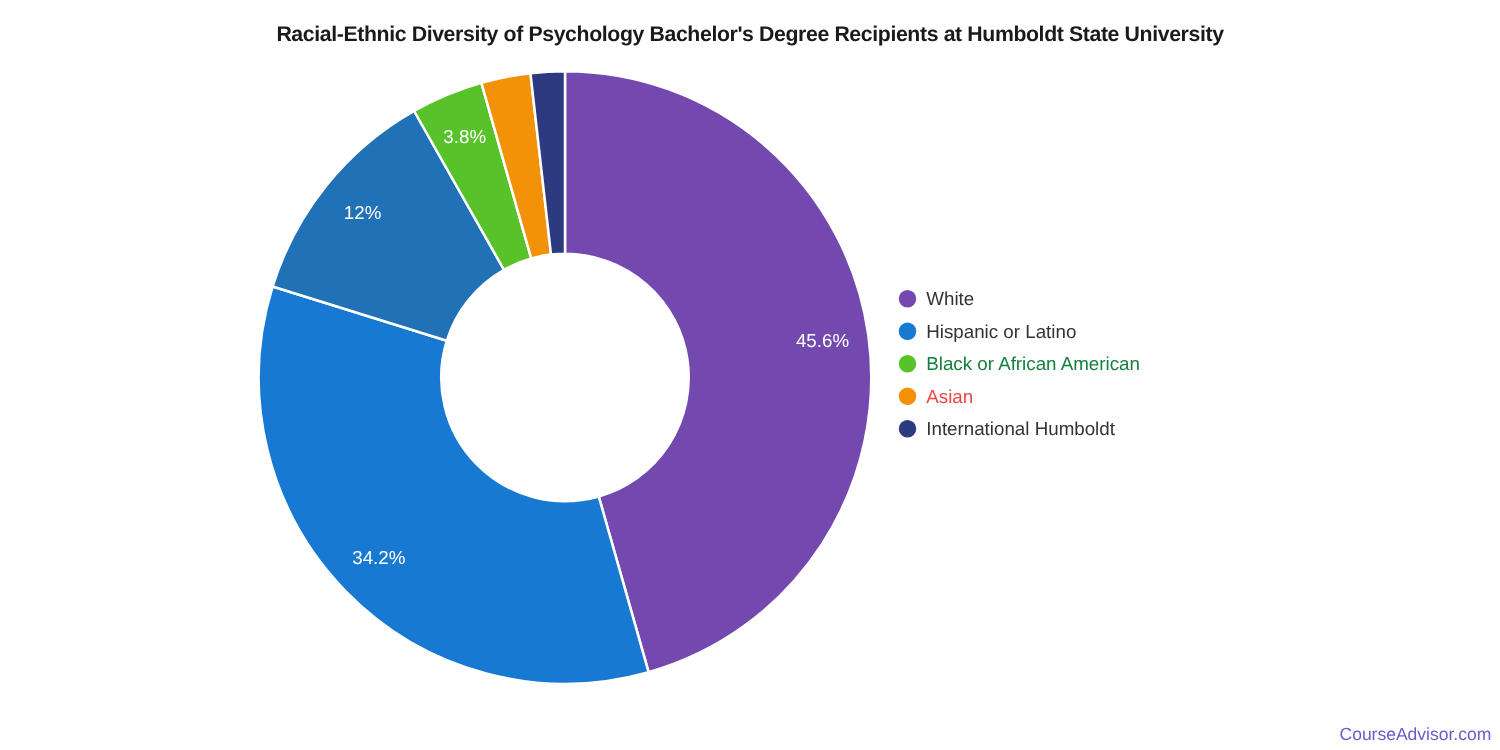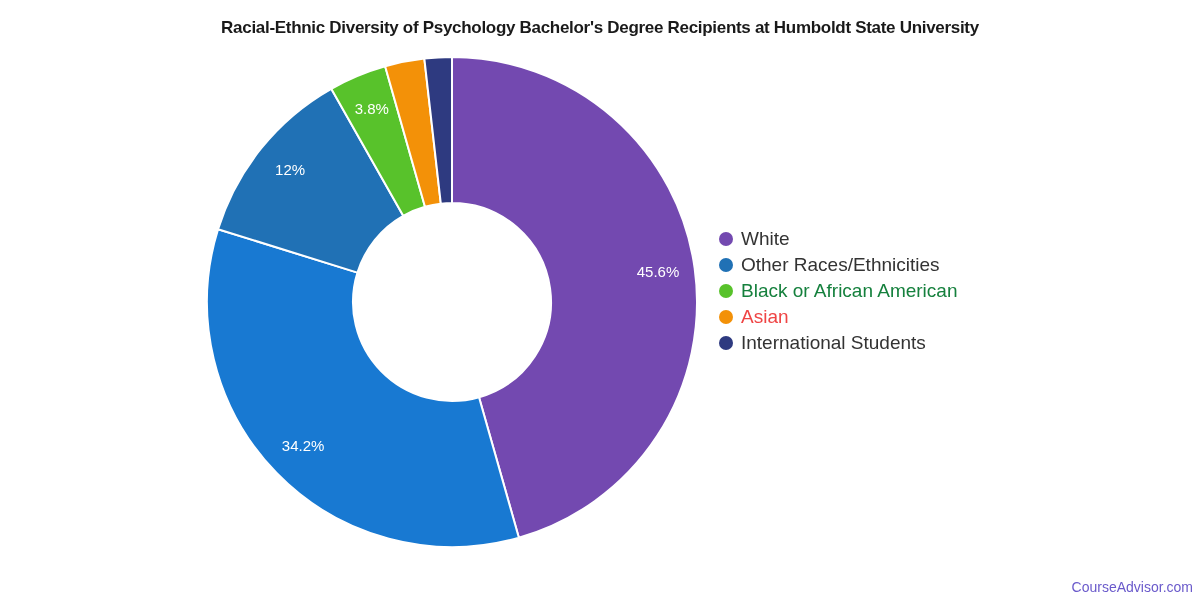--- a/index.html
+++ b/index.html
@@ -52,21 +52,21 @@
     cursor: pointer;
   }
   .legend-dot {
     width: 14px;
     height: 14px;
     border-radius: 50%;
     flex: 0 0 14px;
     margin-right: 8px;
   }
   .legend-label {
-    font-size: 19px;
+    font-size: 15px;
     color: #333333;
     white-space: nowrap;
   }
   .watermark {
     position: absolute;
     right: 7px;
     bottom: 5px;
     font-size: 14px;
     color: #6a5acb;
     text-decoration: none;
@@ -92,31 +92,31 @@
       <text x="290.1" y="171.4" fill="#ffffff" text-anchor="middle" dominant-baseline="middle" class="slice-label">12%</text>
       <text x="371.8" y="110.1" fill="#ffffff" text-anchor="middle" dominant-baseline="middle" class="slice-label">3.8%</text>
     </svg>
 
   <div class="legend" id="legend">
       <div class="legend-row">
         <span class="legend-dot" style="background: rgb(115, 73, 176);"></span>
         <span class="legend-label" style="color: rgb(51, 51, 51);">White</span>
       </div>
       <div class="legend-row">
-        <span class="legend-dot" style="background: rgb(32, 113, 181);"></span>
-        <span class="legend-label" style="color: rgb(51, 51, 51);">Other Races/Ethnicities</span>
+        <span class="legend-dot" style="background: rgb(24, 121, 210);"></span>
+        <span class="legend-label" style="color: rgb(51, 51, 51);">Hispanic or Latino</span>
       </div>
       <div class="legend-row">
         <span class="legend-dot" style="background: rgb(88, 194, 43);"></span>
         <span class="legend-label" style="color: #15803d;">Black or African American</span>
       </div>
       <div class="legend-row">
         <span class="legend-dot" style="background: rgb(243, 145, 8);"></span>
         <span class="legend-label" style="color: #ef4444;">Asian</span>
       </div>
       <div class="legend-row">
         <span class="legend-dot" style="background: rgb(46, 58, 128);"></span>
-        <span class="legend-label" style="color: rgb(51, 51, 51);">International Students</span>
+        <span class="legend-label" style="color: rgb(51, 51, 51);">International Humboldt</span>
       </div>
     </div>
 
   <a class="watermark" style="color: rgb(106, 90, 203);">CourseAdvisor.com</a>
 </div>
 
 </body></html>

